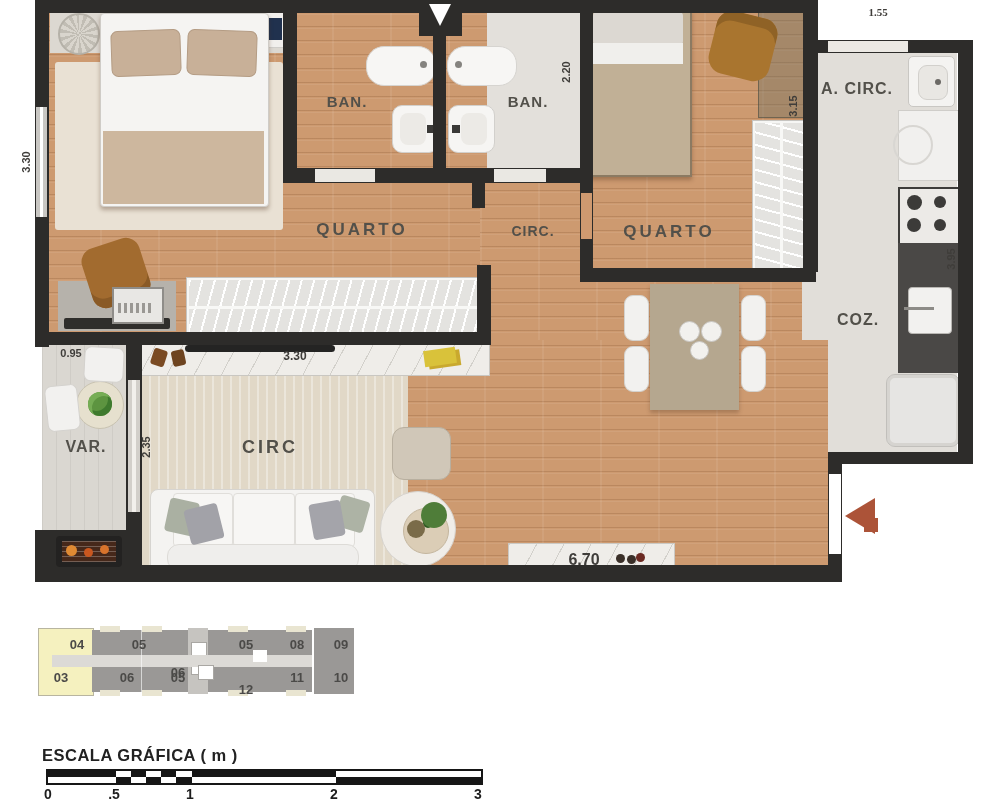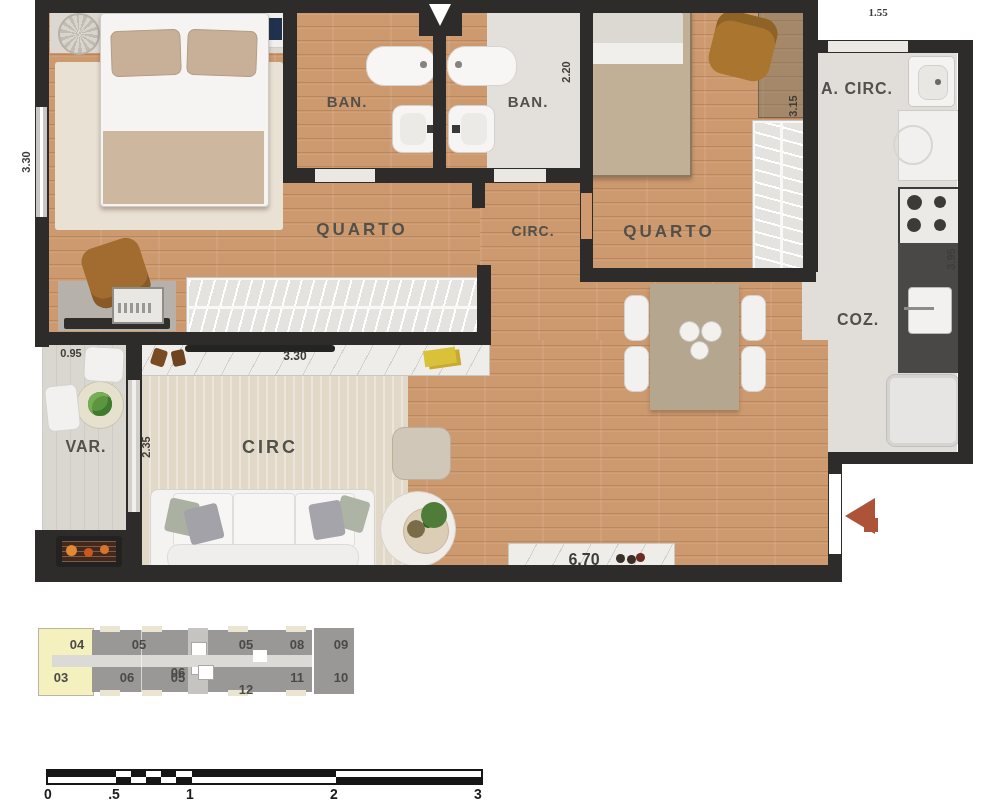--- a/index.html
+++ b/index.html
@@ -236,20 +236,21 @@
     <div class="kp-num" style="left:244px;top:11px;">08</div>
     <div class="kp-num" style="left:288px;top:11px;">09</div>
     <div class="kp-num" style="left:8px;top:44px;">03</div>
     <div class="kp-num" style="left:74px;top:44px;">06</div>
     <div class="kp-num" style="left:125px;top:44px;">05</div>
     <div class="kp-num" style="left:193px;top:44px;margin-top:12px;">12</div>
     <div class="kp-num" style="left:244px;top:44px;">11</div>
     <div class="kp-num" style="left:288px;top:44px;">10</div>
   </div>
 
+  <div class="f" style="left:42px;top:746px;font-size:16.5px;font-weight:bold;color:#222222;letter-spacing:0.5px;">ESCALA GRÁFICA ( m )</div>
   <div class="f" style="left:46px;top:769px;width:437px;height:16px;border:2px solid #161616;box-sizing:border-box;background:#ffffff;">
 
     <div class="sb-seg" style="left:0px;top:0px;width:68px;background:#161616;"></div>
     <div class="sb-seg" style="left:83px;top:0px;width:15px;background:#161616;"></div>
     <div class="sb-seg" style="left:113px;top:0px;width:15px;background:#161616;"></div>
     <div class="sb-seg" style="left:144px;top:0px;width:144px;background:#161616;"></div>
 
     <div class="sb-seg" style="left:68px;top:6px;width:15px;background:#161616;"></div>
     <div class="sb-seg" style="left:98px;top:6px;width:15px;background:#161616;"></div>
     <div class="sb-seg" style="left:128px;top:6px;width:16px;background:#161616;"></div>

